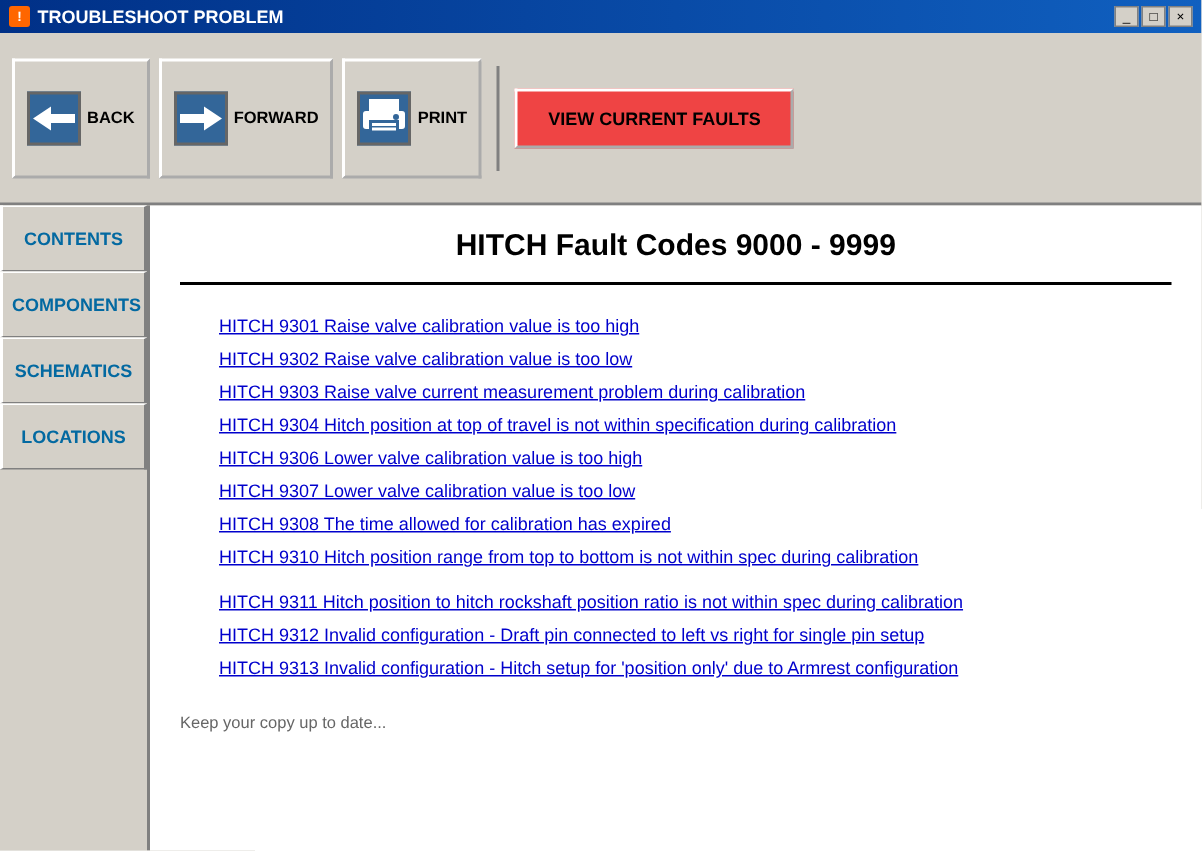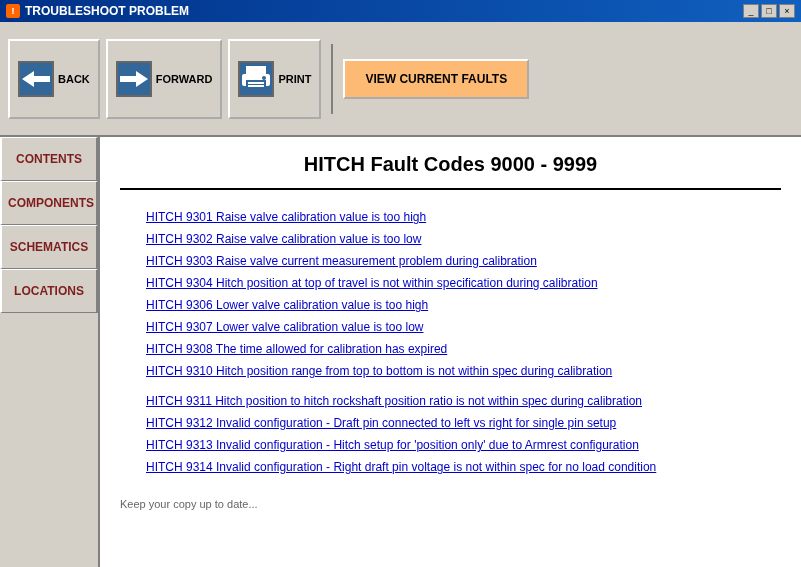--- a/index.html
+++ b/index.html
@@ -92,21 +92,21 @@
       font-weight: bold;
       color: #000;
     }
     .toolbar-separator {
       width: 2px;
       height: 70px;
       background: #808080;
       margin: 0 4px;
     }
     .view-faults-btn {
-      background: #fdba74;
+      background: #ef4444;
       border: 2px outset #ffffff;
       padding: 8px 20px;
       cursor: pointer;
       font-size: 12px;
       font-weight: bold;
       color: #000;
       height: 40px;
       display: flex;
       align-items: center;
     }
@@ -125,21 +125,21 @@
       display: flex;
       flex-direction: column;
       flex-shrink: 0;
     }
     .sidebar-item {
       border-bottom: 1px solid #808080;
       padding: 14px 6px;
       text-align: center;
       font-size: 12px;
       font-weight: bold;
-      color: #7f1d1d;
+      color: #0369a1;
       cursor: pointer;
       background: #d4d0c8;
       border-top: 1px solid #ffffff;
       border-left: 2px solid #ffffff;
       border-right: 2px solid #808080;
     }
 
     
     .content-area {
       flex: 1;
@@ -257,19 +257,18 @@
         <a class="link-item" href="#">HITCH 9303 Raise valve current measurement problem during calibration</a>
         <a class="link-item" href="#">HITCH 9304 Hitch position at top of travel is not within specification during calibration</a>
         <a class="link-item" href="#">HITCH 9306 Lower valve calibration value is too high</a>
         <a class="link-item" href="#">HITCH 9307 Lower valve calibration value is too low</a>
         <a class="link-item" href="#">HITCH 9308 The time allowed for calibration has expired</a>
         <a class="link-item" href="#">HITCH 9310 Hitch position range from top to bottom is not within spec during calibration</a>
         <div style="height: 8px;"></div>
         <a class="link-item" href="#">HITCH 9311 Hitch position to hitch rockshaft position ratio is not within spec during calibration</a>
         <a class="link-item" href="#">HITCH 9312 Invalid configuration - Draft pin connected to left vs right for single pin setup</a>
         <a class="link-item" href="#">HITCH 9313 Invalid configuration - Hitch setup for 'position only' due to Armrest configuration</a>
-        <a class="link-item" href="#">HITCH 9314 Invalid configuration - Right draft pin voltage is not within spec for no load condition</a>
       </div>
 
     <div style="margin-top:22px; font-size:11px; color:#666;">Keep your copy up to date...</div>
   </div>
 
 </div>
 
 </body></html>

